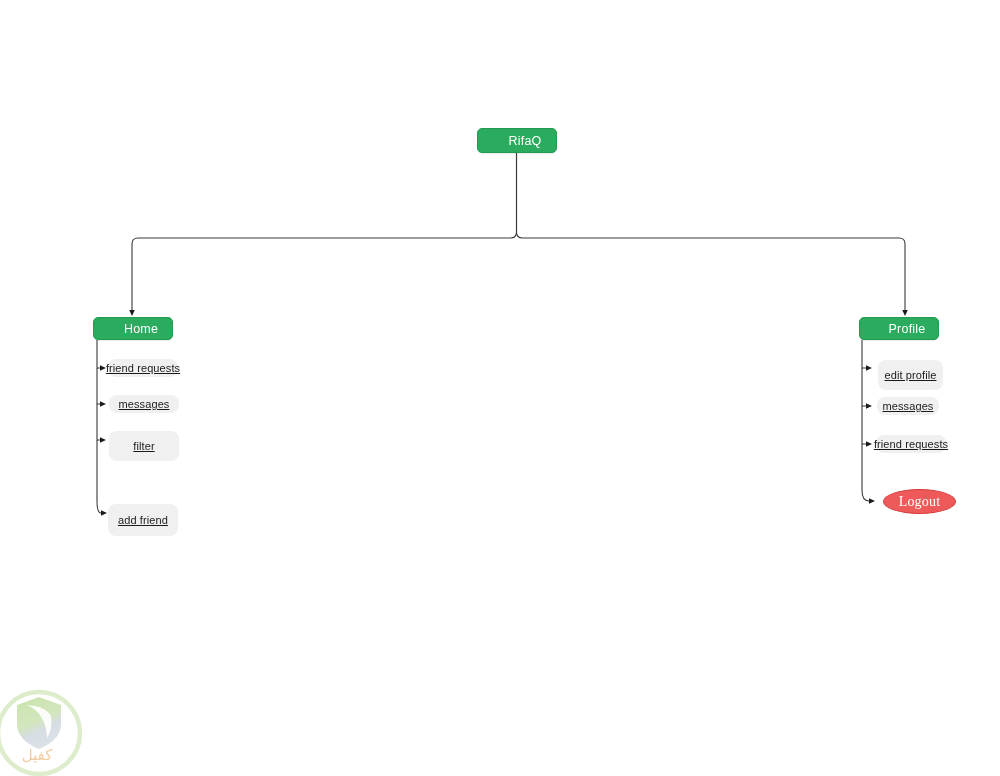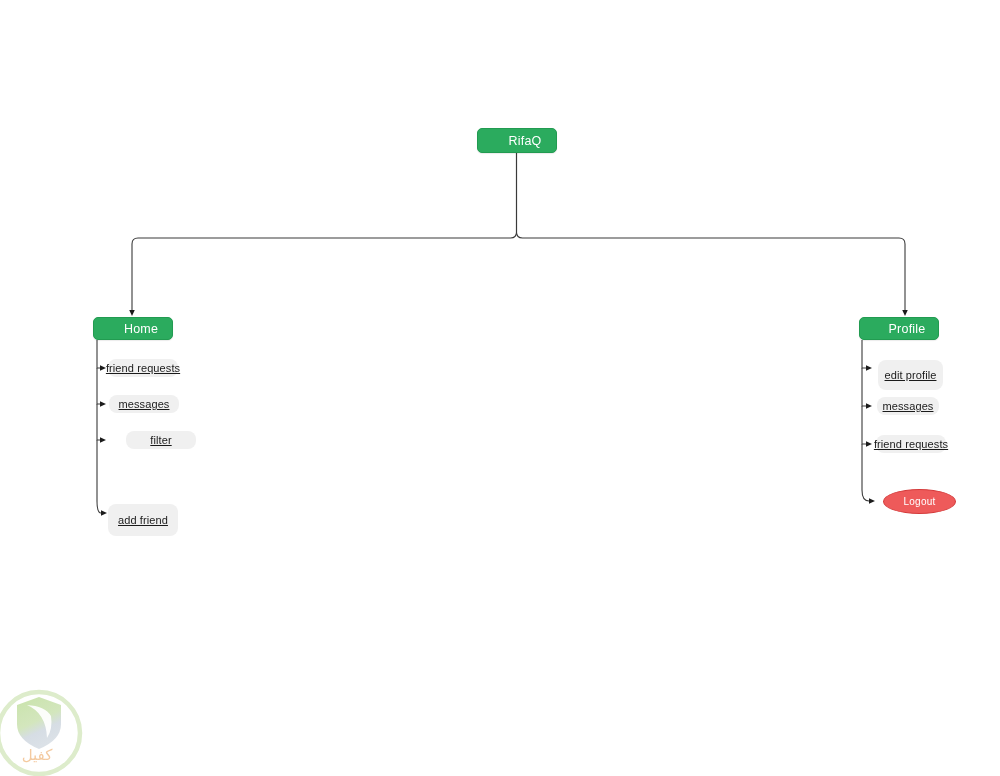--- a/index.html
+++ b/index.html
@@ -30,21 +30,21 @@
     box-shadow:0 1px 1px rgba(0,0,0,.08);
     padding-left:16px;
   }
   .node.child{
     background:var(--child-bg);
     border-radius:8px;color:#1b1b1b;font-size:11px;letter-spacing:.1px;text-decoration:underline;
   }
   .node.logout{
     background:var(--logout-fill);
     border:1.5px solid var(--logout-border);
-    border-radius:50%;color:#ffffff;font-size:10px;letter-spacing:.2px;
+    border-radius:50%;color:#ffffff;font-size:14px;letter-spacing:.2px;font-family:Liberation Serif, serif;
   }
   .watermark{position:absolute;left:0;top:684px;width:86px;height:92px;}
 </style>
 </head>
 <body>
 
 <div class="canvas">
 
   <svg class="connectors" viewBox="0 0 1000 776" xmlns="http://www.w3.org/2000/svg">
     <defs>
@@ -69,21 +69,21 @@
       <path d="M862,444 V490 Q862,501 869,501" marker-end="url(#arrow)"></path>
     </g>
   </svg>
 
   <div class="node green" style="left:477px;top:128px;width:80px;height:25px;">RifaQ</div>
 
   <div class="node green" style="left:93px;top:317px;width:80px;height:23px;">Home</div>
 
   <div class="node child" style="left:108px;top:359px;width:70px;height:18px;">friend requests</div>
   <div class="node child" style="left:109px;top:395px;width:70px;height:18px;">messages</div>
-  <div class="node child" style="left:126px;top:431px;width:70px;height:18px;">filter</div>
+  <div class="node child" style="left:109px;top:431px;width:70px;height:30px;">filter</div>
   <div class="node child" style="left:108px;top:504px;width:70px;height:32px;">add friend</div>
 
   <div class="node green" style="left:859px;top:317px;width:80px;height:23px;">Profile</div>
 
   <div class="node child" style="left:878px;top:360px;width:65px;height:30px;">edit profile</div>
   <div class="node child" style="left:877px;top:397px;width:62px;height:18px;">messages</div>
   <div class="node child" style="left:876px;top:435px;width:70px;height:18px;">friend requests</div>
 
   <div class="node logout" style="left:883px;top:489px;width:73px;height:25px;">Logout</div>
 

